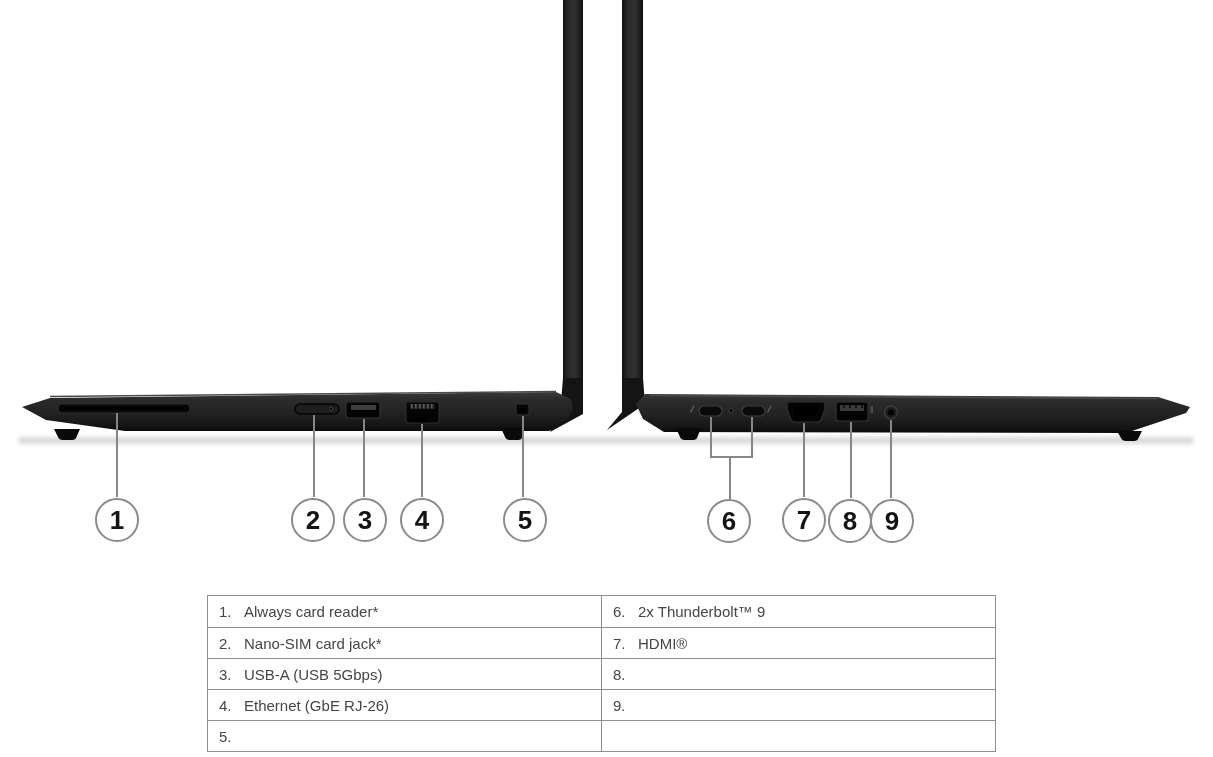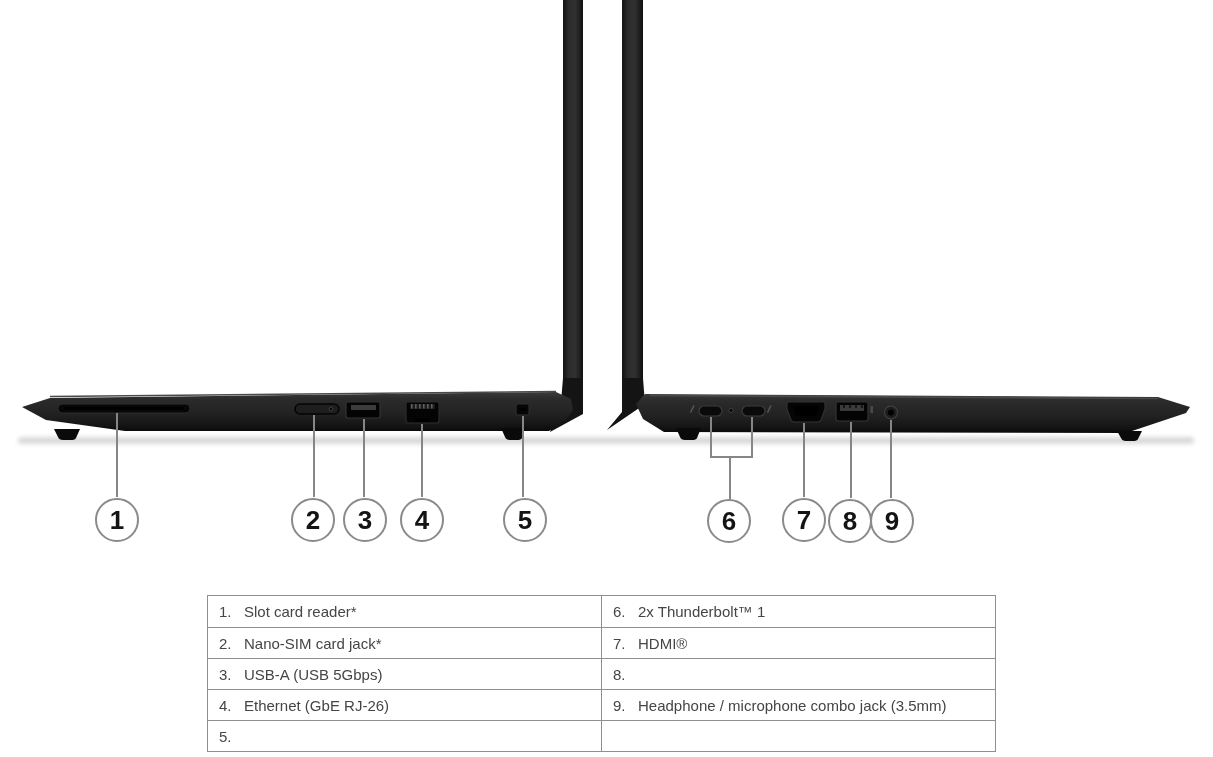--- a/index.html
+++ b/index.html
@@ -185,25 +185,25 @@
   </div>
 <div class="callout-circle" style="left:870px;top:499px;">
     <span>9</span>
   </div>
 
 <div class="legend">
 
   <div class="legend-row">
     <div class="legend-cell left">
       <span class="cell-num">1.</span>
-      <span class="cell-label">Slot card reader*</span>
+      <span class="cell-label">Always card reader*</span>
     </div>
     <div class="legend-cell right">
       <span class="cell-num">6.</span>
-      <span class="cell-label">2x Thunderbolt™ 1</span>
+      <span class="cell-label">2x Thunderbolt™ 9</span>
     </div>
   </div>
 
   <div class="legend-row">
     <div class="legend-cell left">
       <span class="cell-num">2.</span>
       <span class="cell-label">Nano-SIM card jack*</span>
     </div>
     <div class="legend-cell right">
       <span class="cell-num">7.</span>
@@ -221,21 +221,20 @@
     </div>
   </div>
 
   <div class="legend-row">
     <div class="legend-cell left">
       <span class="cell-num">4.</span>
       <span class="cell-label">Ethernet (GbE RJ-26)</span>
     </div>
     <div class="legend-cell right">
       <span class="cell-num">9.</span>
-      <span class="cell-label">Headphone / microphone combo jack (3.5mm)</span>
     </div>
   </div>
 
   <div class="legend-row">
     <div class="legend-cell left">
       <span class="cell-num">5.</span>
     </div>
     <div class="legend-cell right">
       <span class="cell-num"></span>
       <span class="cell-label"></span>

